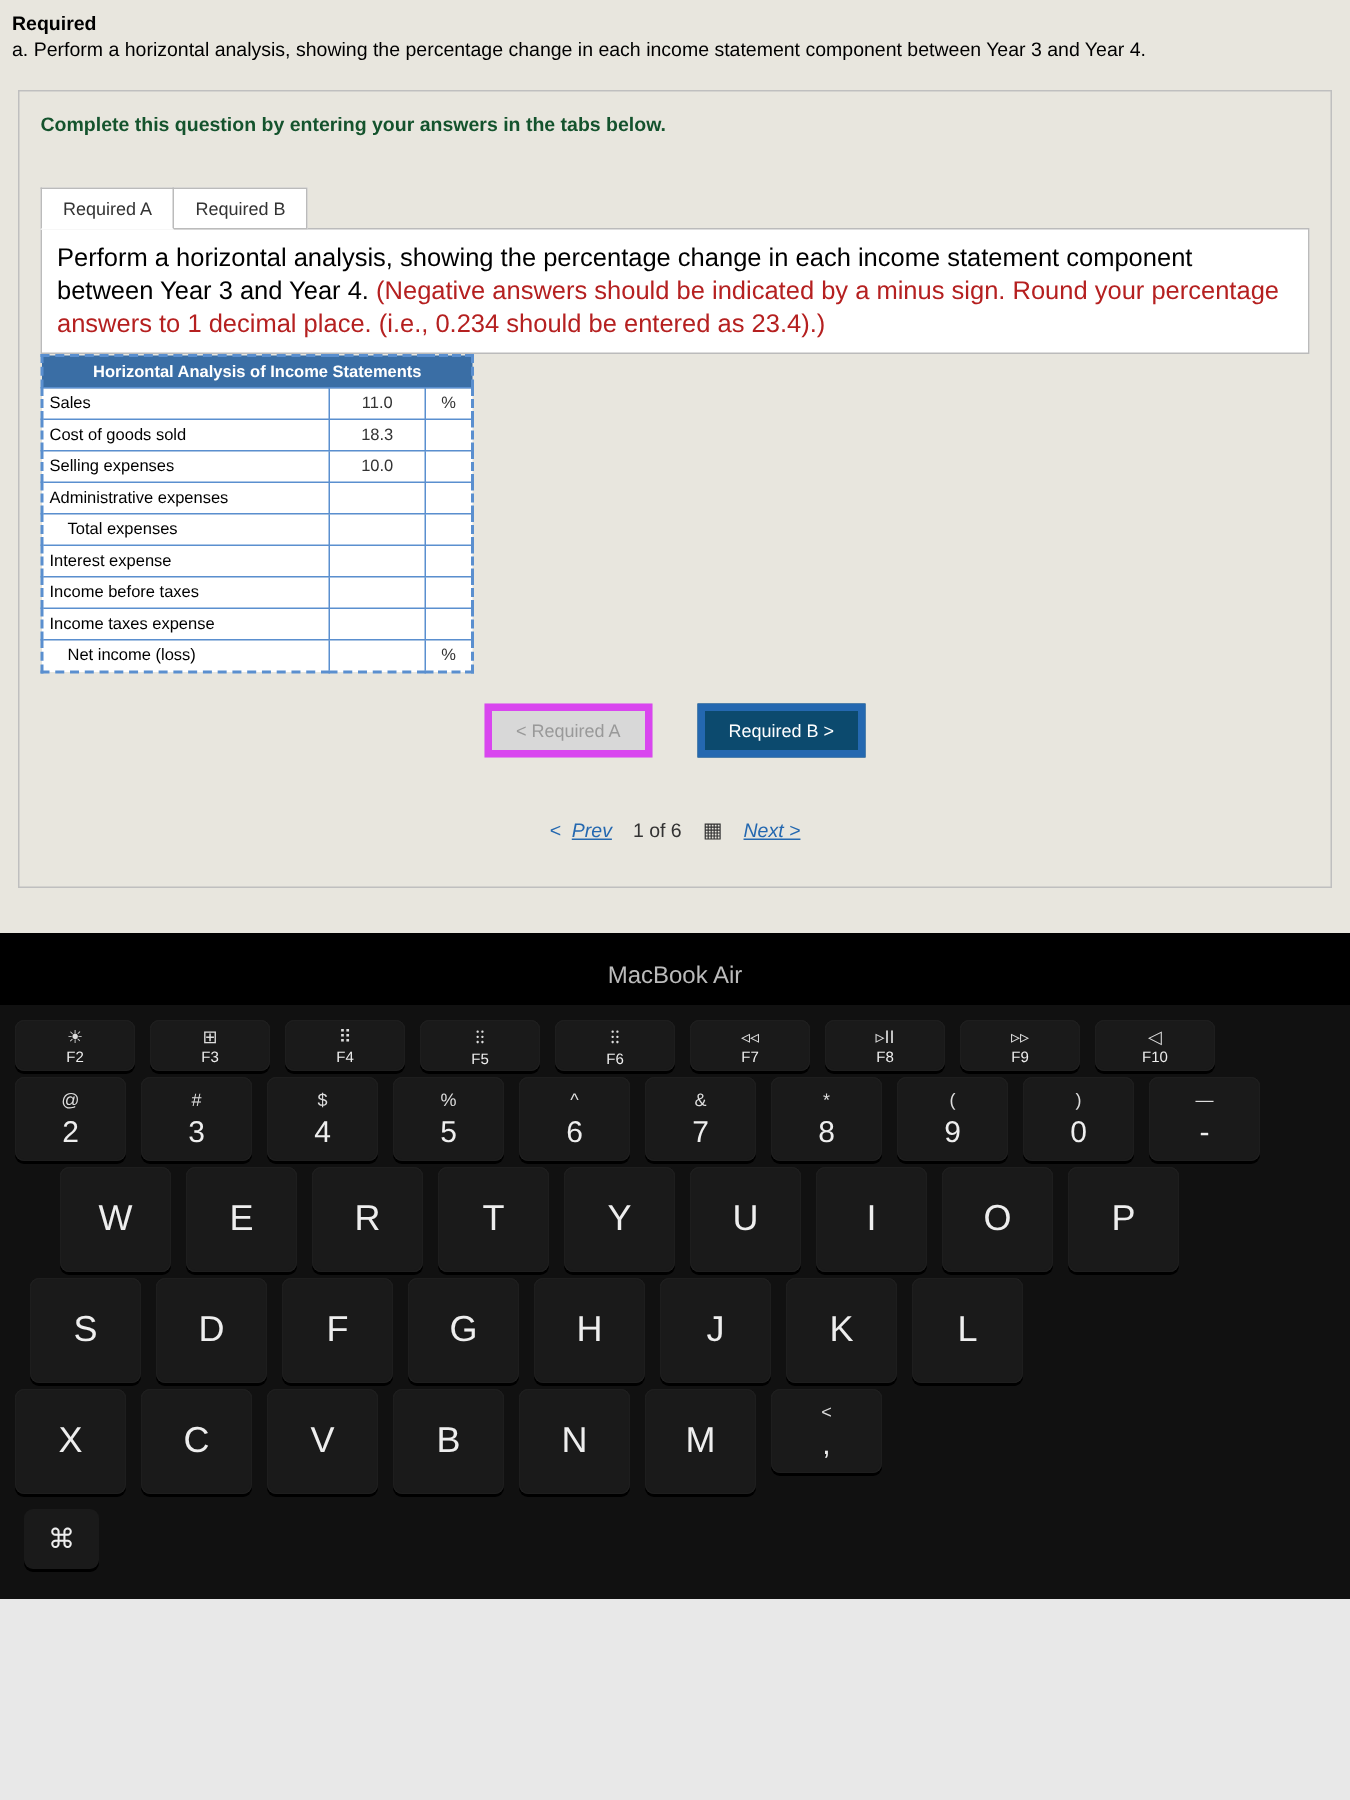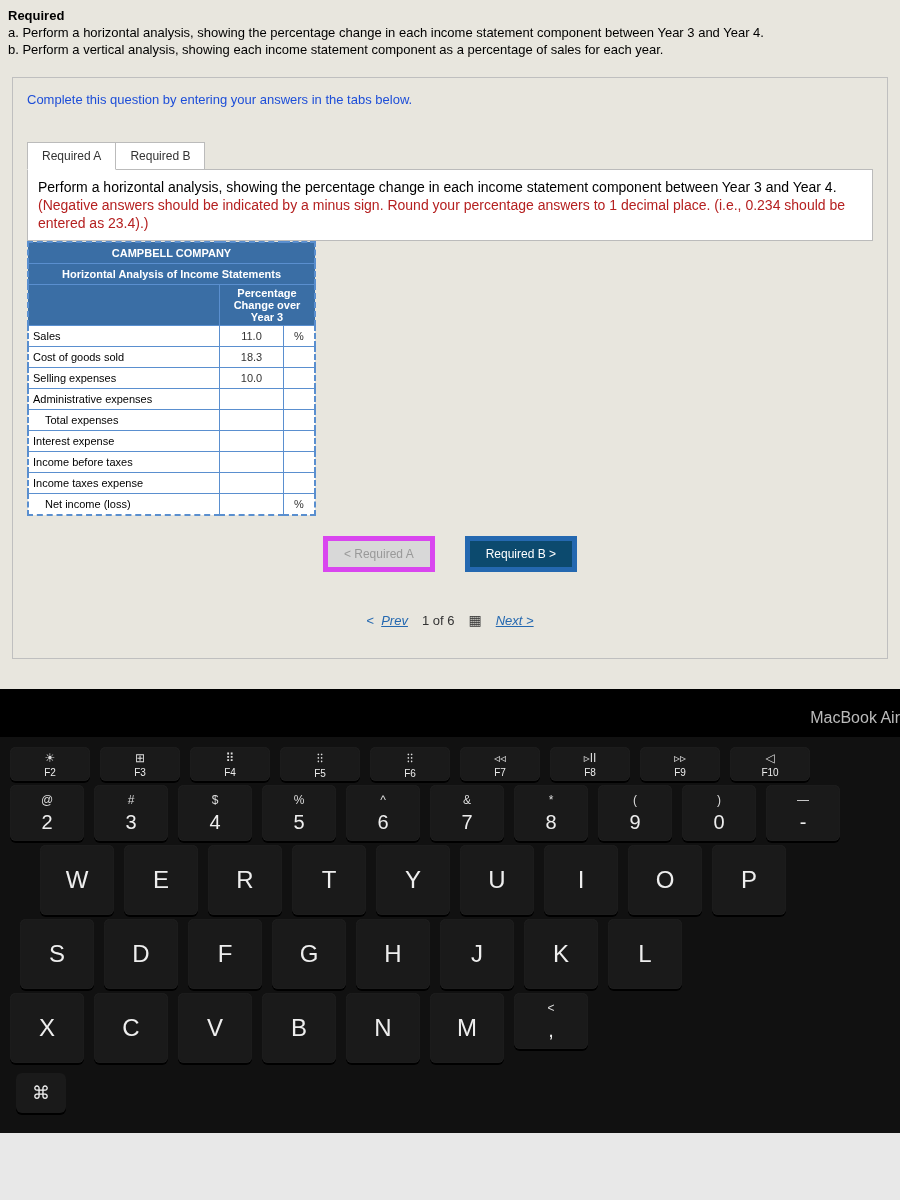--- a/index.html
+++ b/index.html
@@ -26,22 +26,22 @@
   color: #000;
   line-height: 1.3;
 }
 .main-card {
   margin: 8px 12px;
   border: 1px solid #bfbfbf;
   background: #e8e6de;
   padding: 14px 14px 30px 14px;
 }
 .complete-text {
-  font-weight: normal;
-  color: #1d4ed8;
+  font-weight: bold;
+  color: #14532d;
   margin-bottom: 35px;
 }
 .tabs {
   display: flex;
   margin-top: 10px;
 }
 .tab {
   padding: 6px 14px;
   border: 1px solid #bbb;
   background: #ffffff;
@@ -54,21 +54,21 @@
   border-bottom: 1px solid #fff;
   position: relative;
   z-index: 2;
   text-align: right;
 }
 .instruction-box {
   border: 1px solid #bbb;
   padding: 8px 10px;
   background: #fff;
   margin-top: -1px;
-  font-size: 14px;
+  font-size: 17px;
   color: #000;
   line-height: 1.3;
 }
 .instruction-box .red {
   color: #b52020;
 }
 .analysis-table {
   border-collapse: collapse;
   margin-top: 0;
   font-size: 11px;
@@ -128,21 +128,21 @@
   display: flex;
   justify-content: center;
   align-items: center;
   gap: 14px;
   margin-top: 40px;
   font-size: 13px;
 }
 .pager .link { color: #2468b0; cursor: pointer; font-style: italic; }
 .pager .grid-icon { color: #333; font-size: 14px; }
 .laptop-label {
-  text-align: right;
+  text-align: center;
   color: #bbb;
   font-size: 16px;
   background: #000;
   padding: 20px 0 10px 0;
   margin-top: 30px;
 }
 
 
 .keyboard {
   background: #111;
@@ -203,48 +203,40 @@
 }
 </style>
 </head>
 <body>
 
 <div class="screen">
 
   <div class="header-section">
     <div class="line"><b>Required</b></div>
     <div class="line">a. Perform a horizontal analysis, showing the percentage change in each income statement component between Year 3 and Year 4.</div>
-    <div class="line">b. Perform a vertical analysis, showing each income statement component as a percentage of sales for each year.</div>
   </div>
 
   <div class="main-card">
     <div class="complete-text">Complete this question by entering your answers in the tabs below.</div>
 
     <div class="tabs">
       <div class="tab active">Required A</div>
       <div class="tab">Required B</div>
     </div>
 
     <div class="instruction-box">
       <span>Perform a horizontal analysis, showing the percentage change in each income statement component between Year 3 and Year 4. </span>
       <span class="red">(Negative answers should be indicated by a minus sign. Round your percentage answers to 1 decimal place. (i.e., 0.234 should be entered as 23.4).)</span>
     </div>
 
     <table class="analysis-table">
       <tbody>
-          <tr>
-            <td colspan="3" class="tbl-header">CAMPBELL COMPANY</td>
-          </tr>
       <tr>
             <td colspan="3" class="tbl-header">Horizontal Analysis of Income Statements</td>
           </tr>
-      <tr>
-        <td class="tbl-header" style="background:#3a6ea5"></td>
-        <td colspan="2" class="tbl-header">Percentage Change over Year 3</td>
-      </tr>
       </tbody>
         <tbody id="table-body">
           <tr>
             <td class="row-label">Sales</td>
             <td class="val-input">11.0</td>
             <td class="unit-cell">%</td>
           </tr>
           <tr>
             <td class="row-label">Cost of goods sold</td>
             <td class="val-input">18.3</td>

